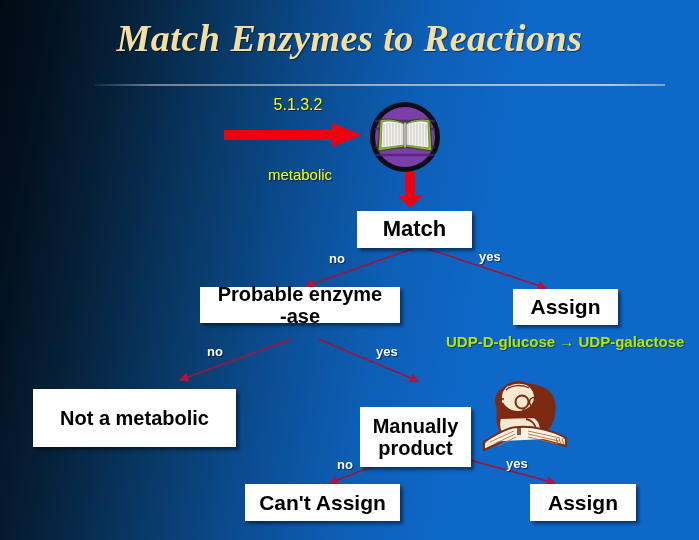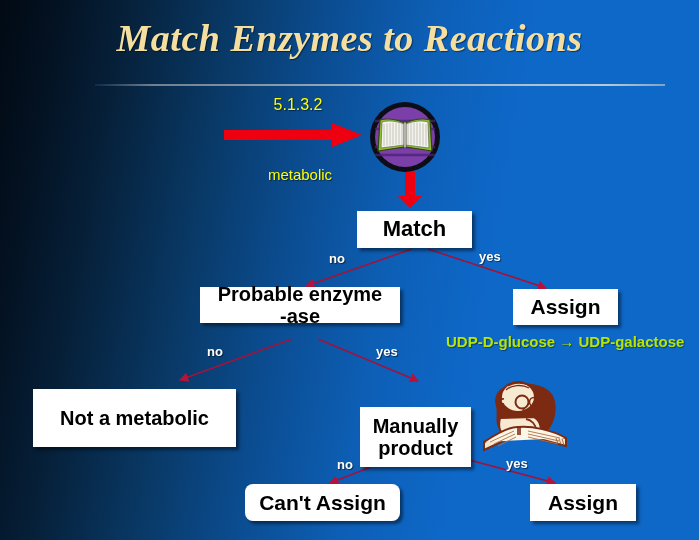--- a/index.html
+++ b/index.html
@@ -248,21 +248,21 @@
 
   <div class="dbox" style="left:33px; top:389px; width:203px; height:58px; font-size:20px; flex-direction:column;">
     <span>Not a metabolic</span>
   </div>
 
   <div class="dbox" style="left:360px; top:383px; width:111px; height:60px; font-size:20px; flex-direction:column;margin-top:24px;">
     <span>Manually</span>
     <span>product</span>
   </div>
 
-  <div class="dbox" style="left:245px; top:484px; width:155px; height:37px; font-size:21px;border-radius:8px;">Can't Assign</div>
+  <div class="dbox" style="left:245px; top:484px; width:155px; height:37px; font-size:21px;">Can't Assign</div>
 
   <div class="dbox" style="left:530px; top:484px; width:106px; height:37px; font-size:21px;">Assign</div>
 
   <div class="elabel" style="left:329px; top:251px;">no</div>
   <div class="elabel" style="left:479px; top:249px;">yes</div>
   <div class="elabel" style="left:207px; top:344px;">no</div>
   <div class="elabel" style="left:376px; top:344px;">yes</div>
   <div class="elabel" style="left:337px; top:457px;">no</div>
   <div class="elabel" style="left:506px; top:456px;">yes</div>
 

